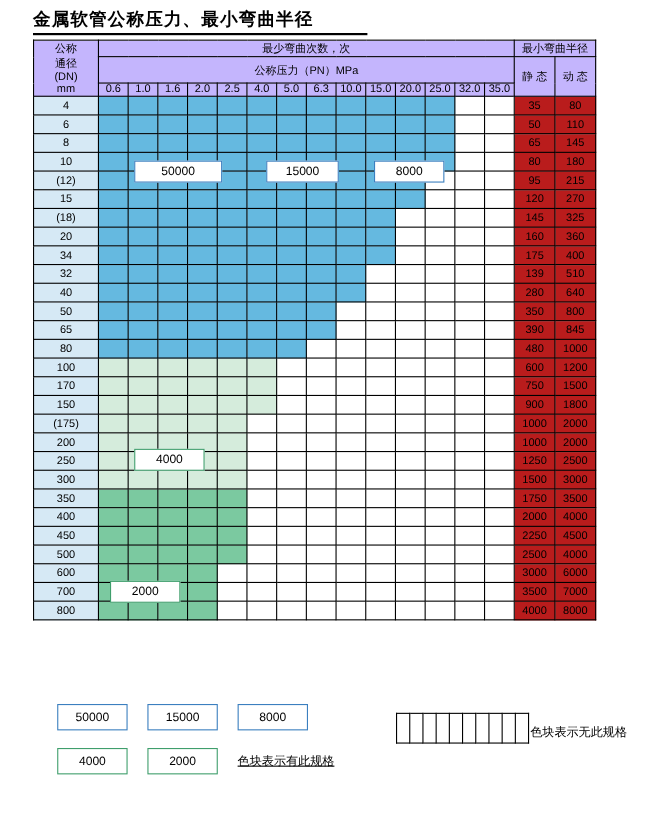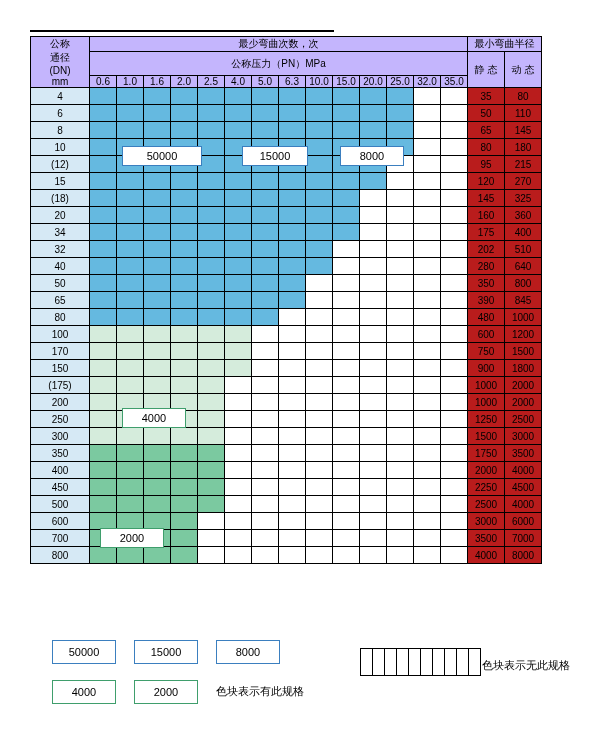--- a/index.html
+++ b/index.html
@@ -74,20 +74,21 @@
   .lg-box.green{border-color:#3f9e6c;}
   .lg-text{position:absolute;font-size:11px;text-align:right;}
   .swatchtbl{position:absolute;border-collapse:collapse;}
   .swatchtbl td{border:1px solid #000;width:11px;height:26px;background:#fff;padding:0;}
 </style>
 </head>
 <body>
 
 <div class="page">
 
+  <div class="title">金属软管公称压力、最小弯曲半径</div>
   <div class="title-underline"></div>
 
   <table class="tbl" id="main-table">
     <thead>
       <tr>
         <td class="hdr dn-col" rowspan="3">
           <div>公称</div>
           <div>通径</div>
           <div>(DN)</div>
           <div>mm</div>
@@ -298,21 +299,21 @@
           <td class="rowcell f-blue"></td>
           <td class="rowcell f-blue"></td>
           <td class="rowcell f-blue"></td>
           <td class="rowcell f-blue"></td>
           <td class="rowcell f-blue"></td>
           <td class="rowcell f-none"></td>
           <td class="rowcell f-none"></td>
           <td class="rowcell f-none"></td>
           <td class="rowcell f-none"></td>
           <td class="rowcell f-none"></td>
-          <td class="rowcell val-cell">202</td>
+          <td class="rowcell val-cell">139</td>
           <td class="rowcell val-cell">510</td>
         </tr>
         <tr>
           <td class="rowcell dn-cell">40</td>
           <td class="rowcell f-blue"></td>
           <td class="rowcell f-blue"></td>
           <td class="rowcell f-blue"></td>
           <td class="rowcell f-blue"></td>
           <td class="rowcell f-blue"></td>
           <td class="rowcell f-blue"></td>
@@ -660,21 +661,21 @@
       <div class="callout green" style="left: 122px; top: 408px; width: 62px;">4000</div>
       <div class="callout green" style="left: 100px; top: 528px; width: 62px;">2000</div>
     </div>
 
   <div class="legend">
     <div class="lg-box" id="lg0" style="left:22px;top:4px;">50000</div>
     <div class="lg-box" id="lg1" style="left:104px;top:4px;">15000</div>
     <div class="lg-box" id="lg2" style="left:186px;top:4px;">8000</div>
     <div class="lg-box green" id="lg3" style="left:22px;top:44px;">4000</div>
     <div class="lg-box green" id="lg4" style="left:104px;top:44px;">2000</div>
-    <div class="lg-text" style="left:186px;top:48px;">色块表示有此规格</div>
+    <div class="lg-text" style="left:186px;top:48px;text-decoration:underline;">色块表示有此规格</div>
     <table class="swatchtbl" style="left:330px;top:12px;">
       <tbody>
           <tr>
         <td></td>
             <td></td>
         <td></td>
             <td></td>
         <td></td>
             <td></td>
         <td></td>

